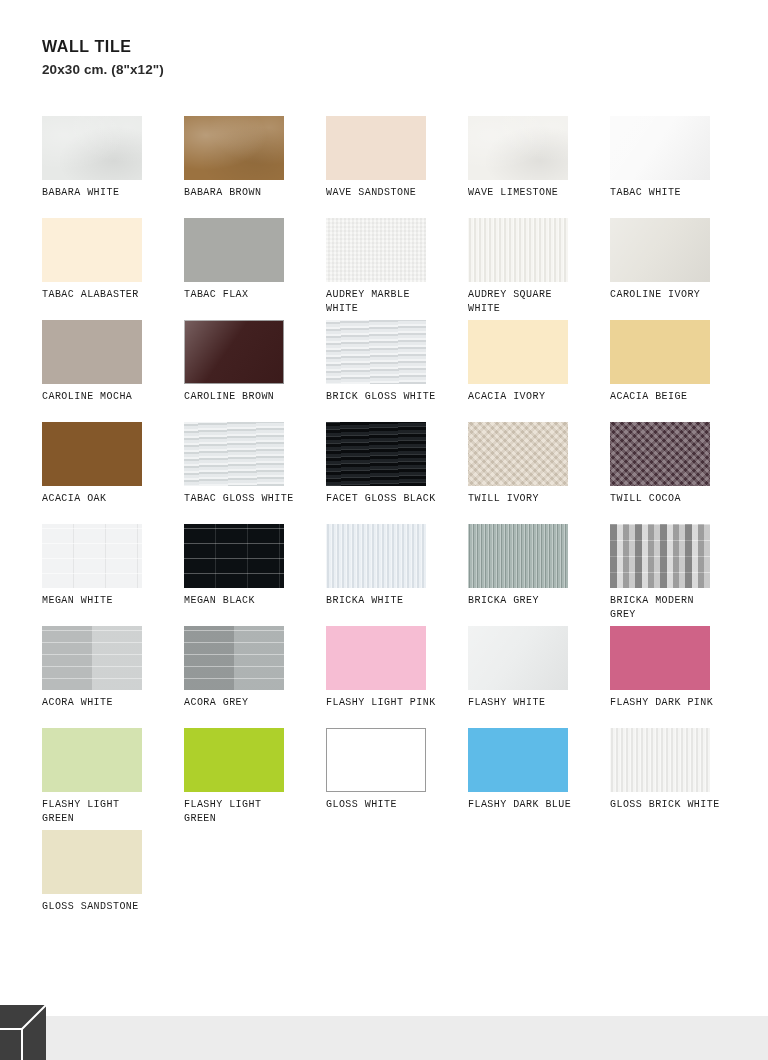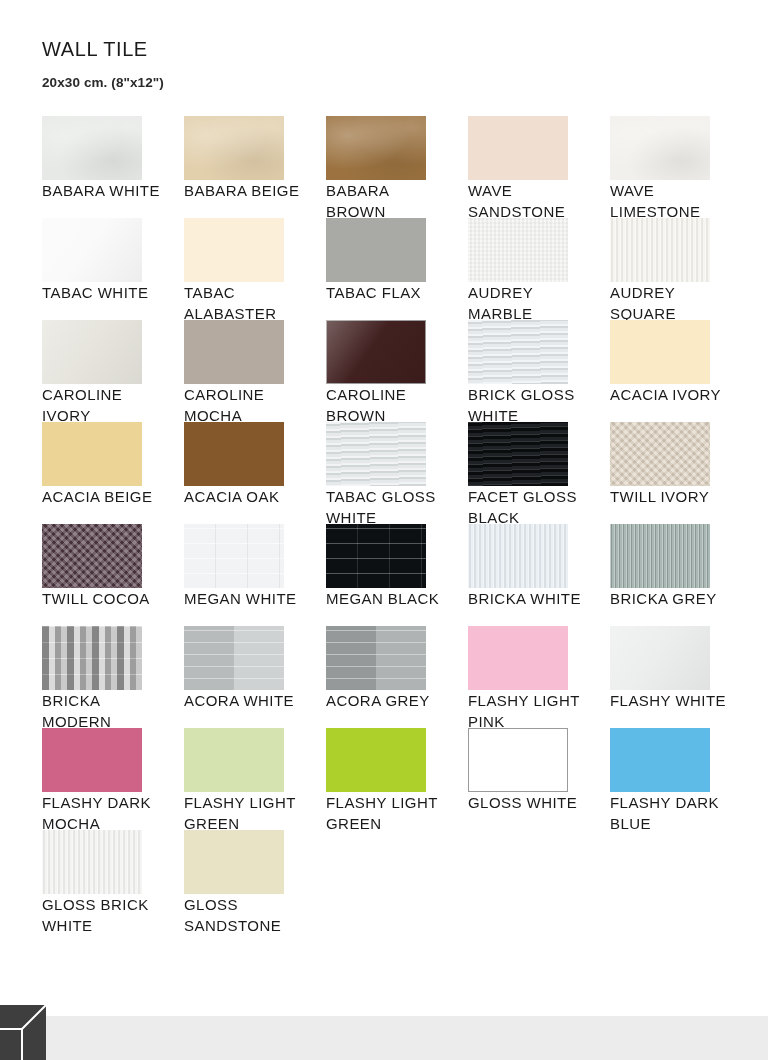--- a/index.html
+++ b/index.html
@@ -19,25 +19,25 @@
     position: relative;
     width: 768px;
     height: 1060px;
     box-sizing: border-box;
   }
 
   .header {
     padding: 38px 0 0 42px;
   }
   .page-title {
-    font-size: 20px;
-    font-weight: normal;
+    font-size: 16px;
+    font-weight: bold;
     letter-spacing: 0.6px;
     color: #1b1b1b;
-    margin: 0 0 16px 0;
+    margin: 0 0 7px 0;
     line-height: 1.1;
   }
   .page-subtitle {
     font-size: 13.5px;
     font-weight: bold;
     color: #2a2a2a;
     letter-spacing: 0.1px;
     margin: 0;
     line-height: 1.1;
   }
@@ -68,25 +68,26 @@
   }
   .swatch.bordered {
     box-shadow: inset 0 0 0 1px #9a9a9a;
   }
   .swatch .tex {
     position: absolute;
     inset: 0;
   }
 
   .cell-label {
-    font-size: 15px;
+    margin-top: 6px;
+    font-size: 10px;
     letter-spacing: 0.45px;
     color: #1a1a1a;
     line-height: 1.42;
-    font-family: Liberation Sans, sans-serif;
+    font-family: Liberation Mono, monospace;
     max-width: 118px;
     white-space: pre-line;
   }
 
   
   .tex-plain { background: none; }
 
   .tex-vstripe {
     background-image: repeating-linear-gradient(90deg,
       rgba(255,255,255,0.55) 0px, rgba(255,255,255,0.55) 1px,
@@ -222,26 +223,20 @@
   </div>
 
   <div class="grid">
       <div class="cell">
         <div class="swatch" style="background-color: rgb(231, 233, 231);">
           <div class="tex tex-mottle"></div>
         </div>
         <div class="cell-label">BABARA WHITE</div>
       </div>
       <div class="cell">
-        <div class="swatch" style="background-color: rgb(226, 207, 172);">
-          <div class="tex tex-mottle"></div>
-        </div>
-        <div class="cell-label">BABARA BEIGE</div>
-      </div>
-      <div class="cell">
         <div class="swatch" style="background-color: rgb(155, 114, 64);">
           <div class="tex tex-mottle"></div>
         </div>
         <div class="cell-label">BABARA BROWN</div>
       </div>
       <div class="cell">
         <div class="swatch" style="background-color: rgb(240, 223, 208);">
           <div class="tex tex-plain"></div>
         </div>
         <div class="cell-label">WAVE SANDSTONE</div>
@@ -402,21 +397,21 @@
       <div class="cell">
         <div class="swatch" style="background-color: rgb(236, 238, 238);">
           <div class="tex tex-sheen"></div>
         </div>
         <div class="cell-label">FLASHY WHITE</div>
       </div>
       <div class="cell">
         <div class="swatch" style="background-color: rgb(207, 99, 135);">
           <div class="tex tex-plain"></div>
         </div>
-        <div class="cell-label">FLASHY DARK MOCHA</div>
+        <div class="cell-label">FLASHY DARK PINK</div>
       </div>
       <div class="cell">
         <div class="swatch" style="background-color: rgb(212, 227, 176);">
           <div class="tex tex-plain"></div>
         </div>
         <div class="cell-label">FLASHY LIGHT
 GREEN</div>
       </div>
       <div class="cell">
         <div class="swatch" style="background-color: rgb(174, 208, 43);">

